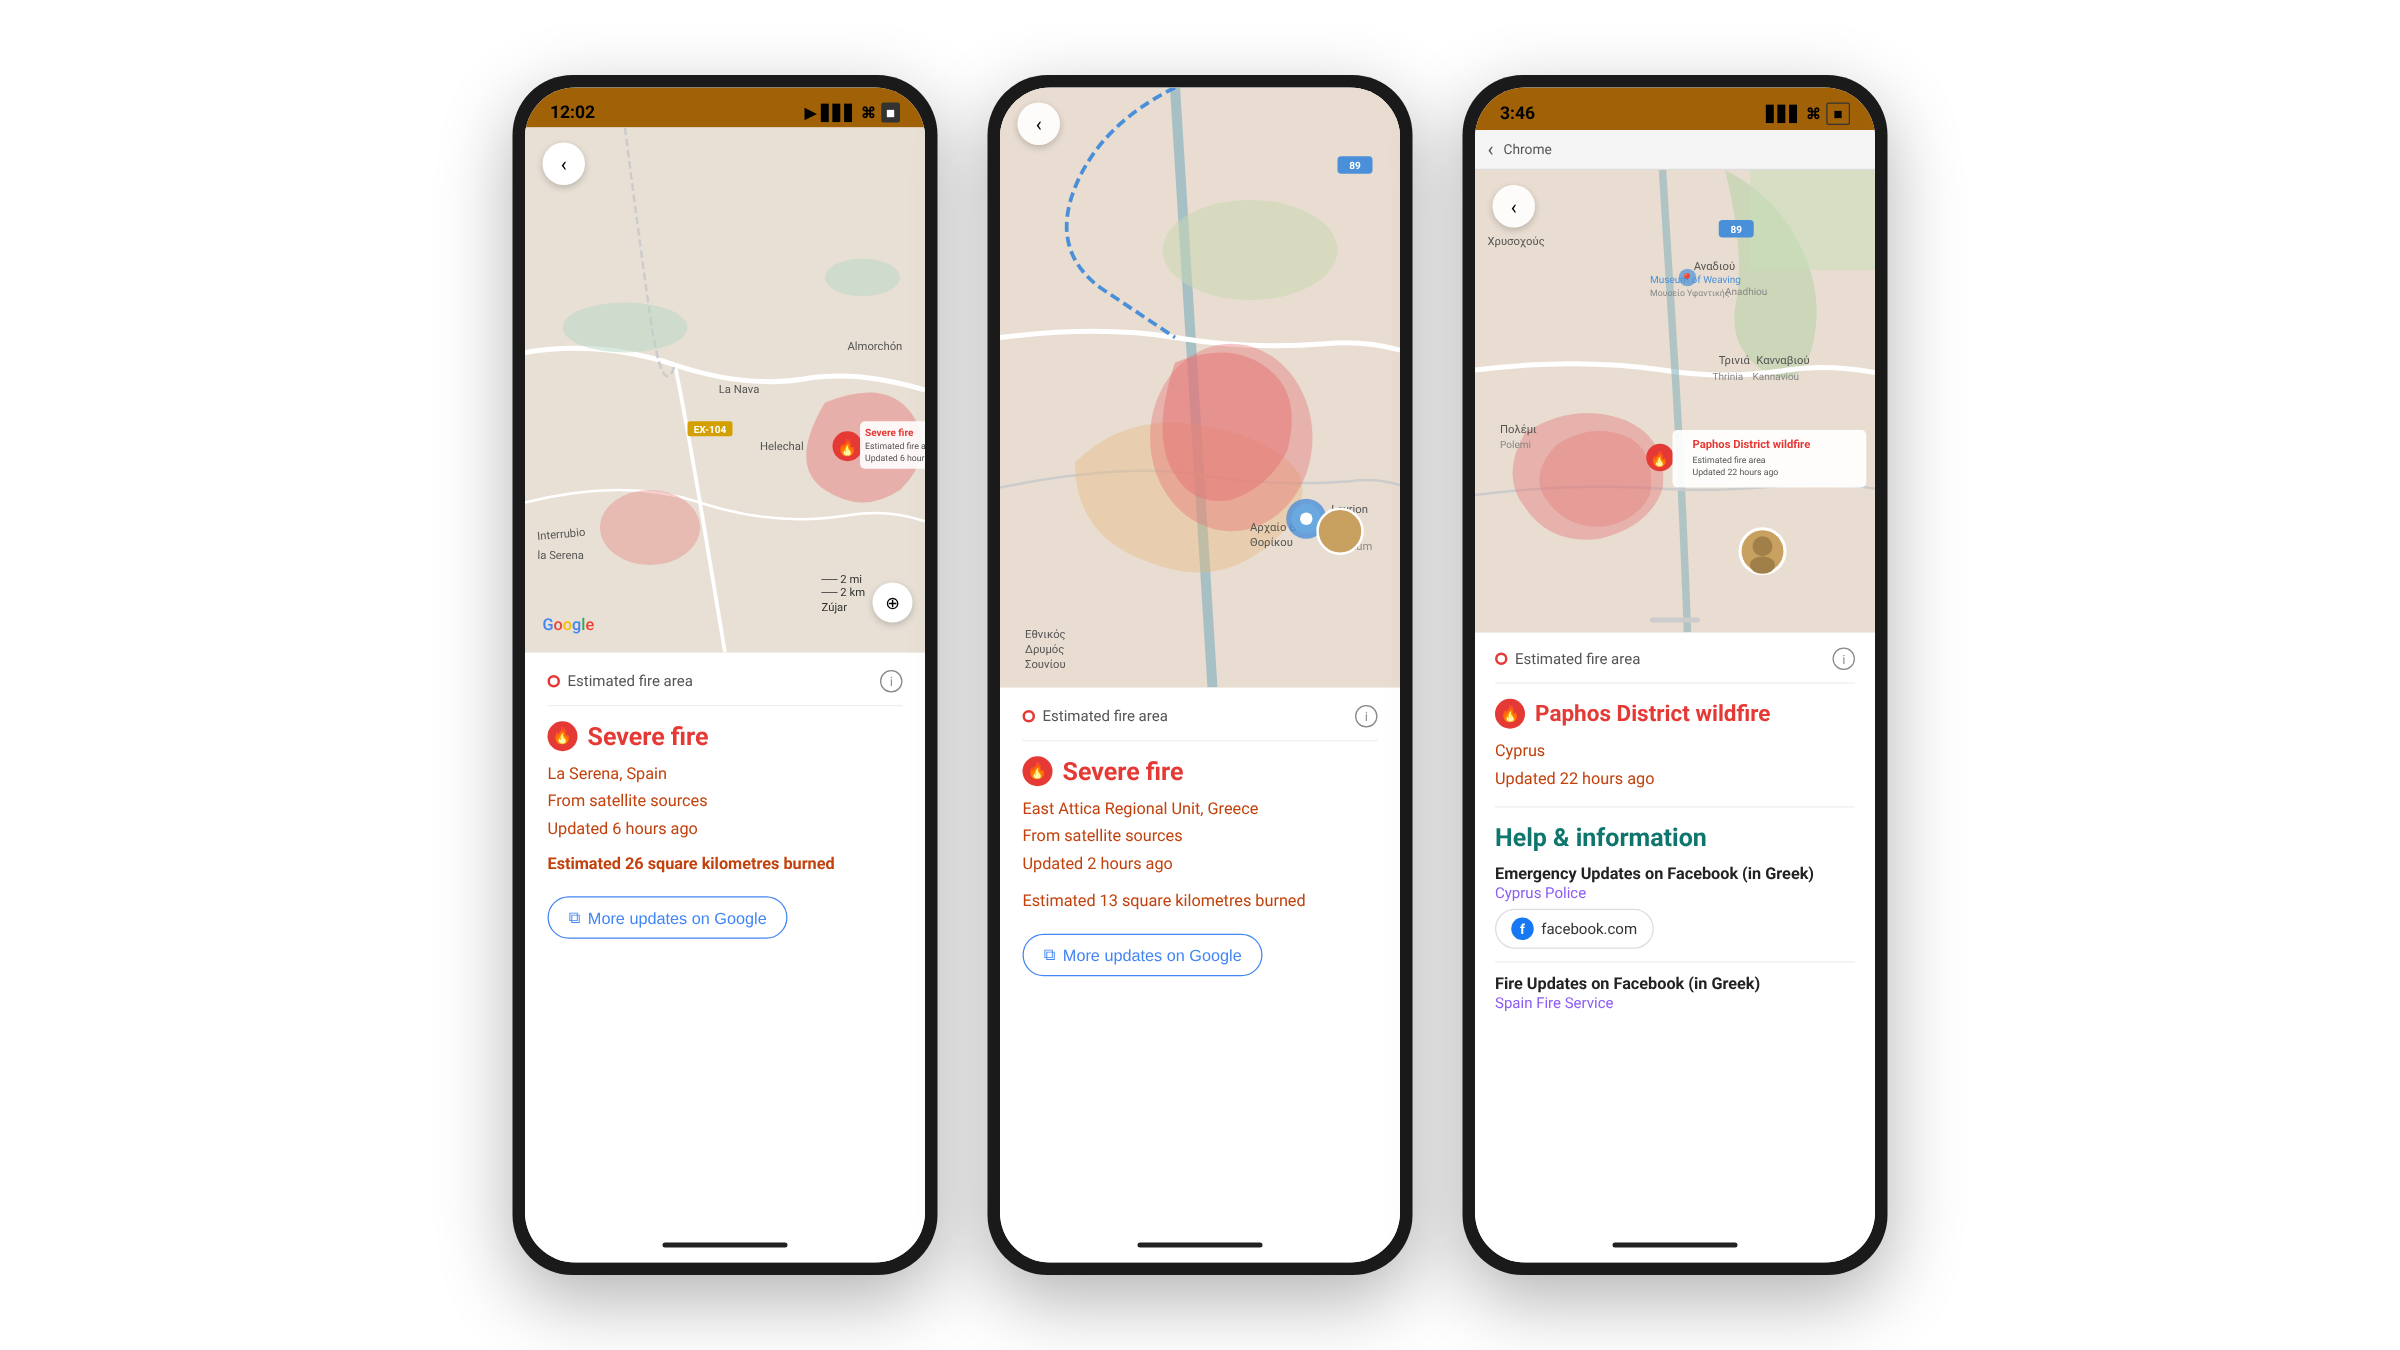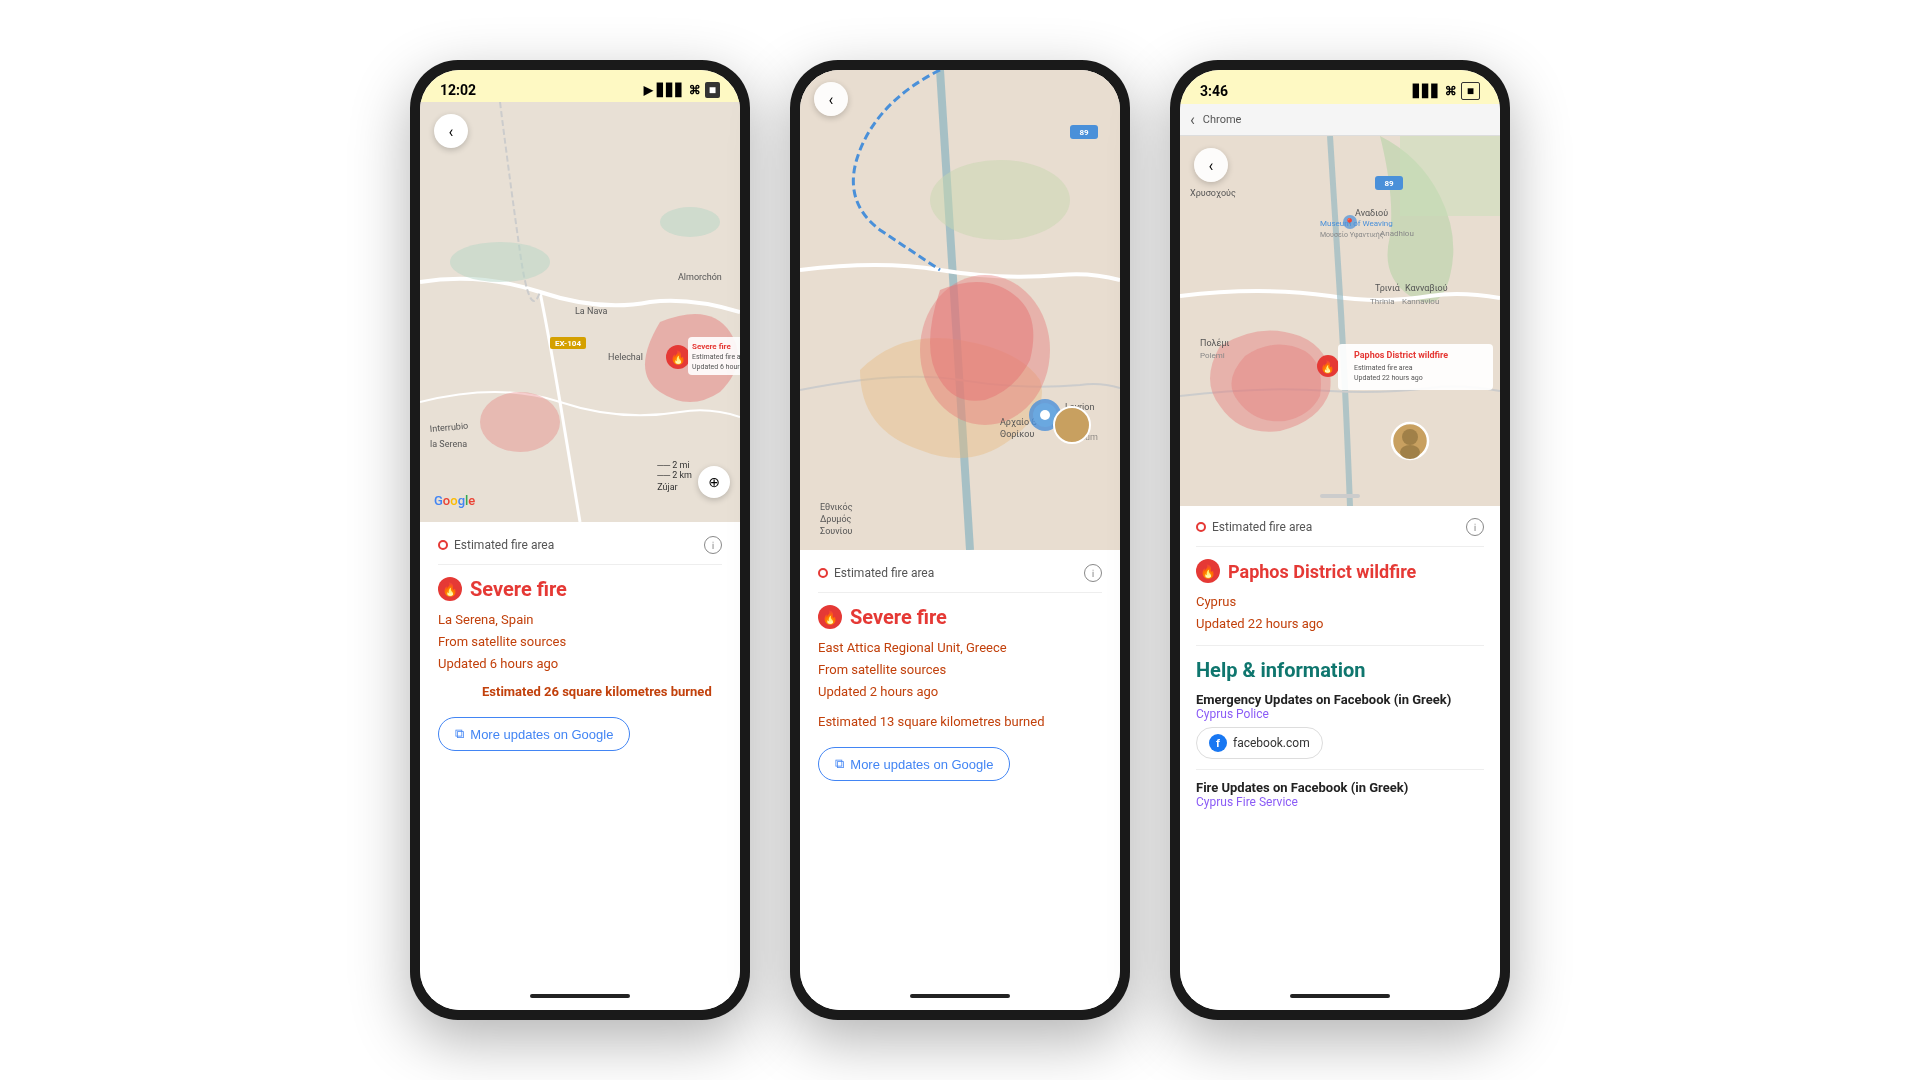--- a/index.html
+++ b/index.html
@@ -33,21 +33,21 @@
       overflow: hidden;
       display: flex;
       flex-direction: column;
     }
 
     .status-bar {
       display: flex;
       justify-content: space-between;
       align-items: center;
       padding: 12px 20px 4px;
-      background: #fef9c3;
+      background: #a16207;
       font-size: 13px;
       font-weight: 600;
     }
 
     .status-icons {
       display: flex;
       gap: 4px;
       align-items: center;
     }
 
@@ -376,21 +376,21 @@
 
       <div class="fire-title">
         <div class="fire-icon">🔥</div>
         <span>Severe fire</span>
       </div>
 
       <div class="fire-info">
         <div>La Serena, Spain</div>
         <div>From satellite sources</div>
         <div>Updated 6 hours ago</div>
-        <div class="bold" style="margin-top:6px;margin-left:44px;">Estimated 26 square kilometres burned</div>
+        <div class="bold" style="margin-top:6px;">Estimated 26 square kilometres burned</div>
       </div>
 
       <button class="more-updates-btn">
         <span>⧉</span>
         <span>More updates on Google</span>
       </button>
     </div>
 
     <div class="home-indicator">
       <div class="home-bar"></div>
@@ -569,21 +569,21 @@
           <div class="fb-link">
             <div class="fb-icon">f</div>
             <span>facebook.com</span>
           </div>
         </div>
 
         <div class="divider"></div>
 
         <div class="help-item">
           <div class="help-item-title">Fire Updates on Facebook (in Greek)</div>
-          <div class="help-item-sub">Cyprus Fire Service</div>
+          <div class="help-item-sub">Spain Fire Service</div>
         </div>
       </div>
     </div>
 
     <div class="home-indicator">
       <div class="home-bar"></div>
     </div>
   </div>
 </div>
 

